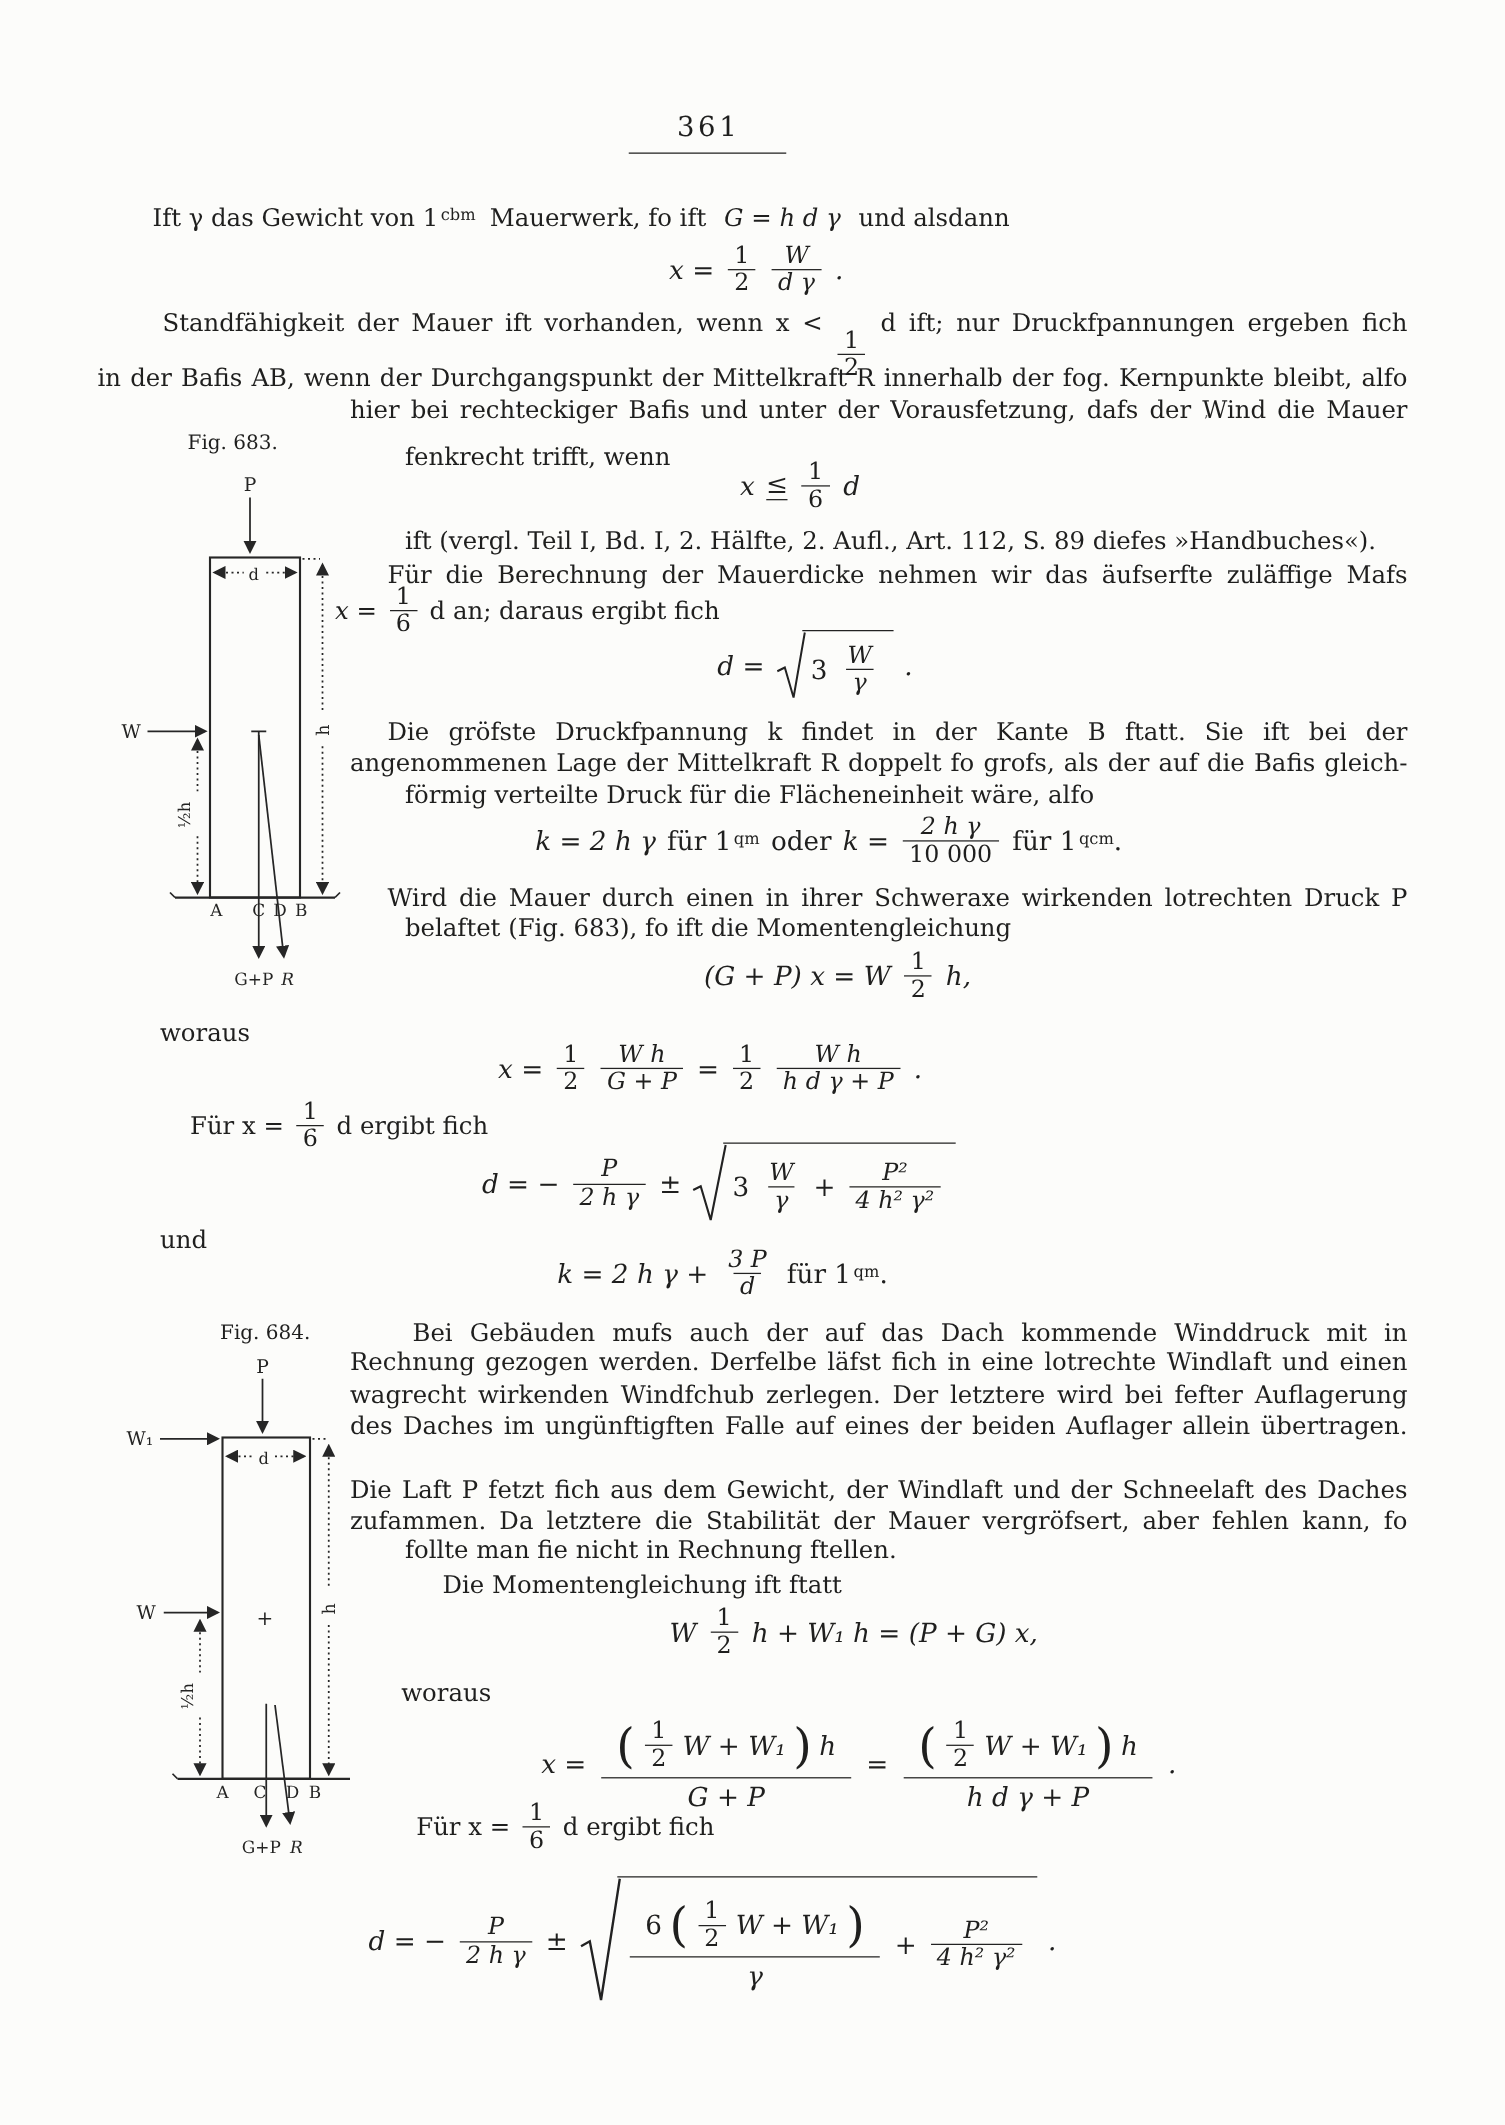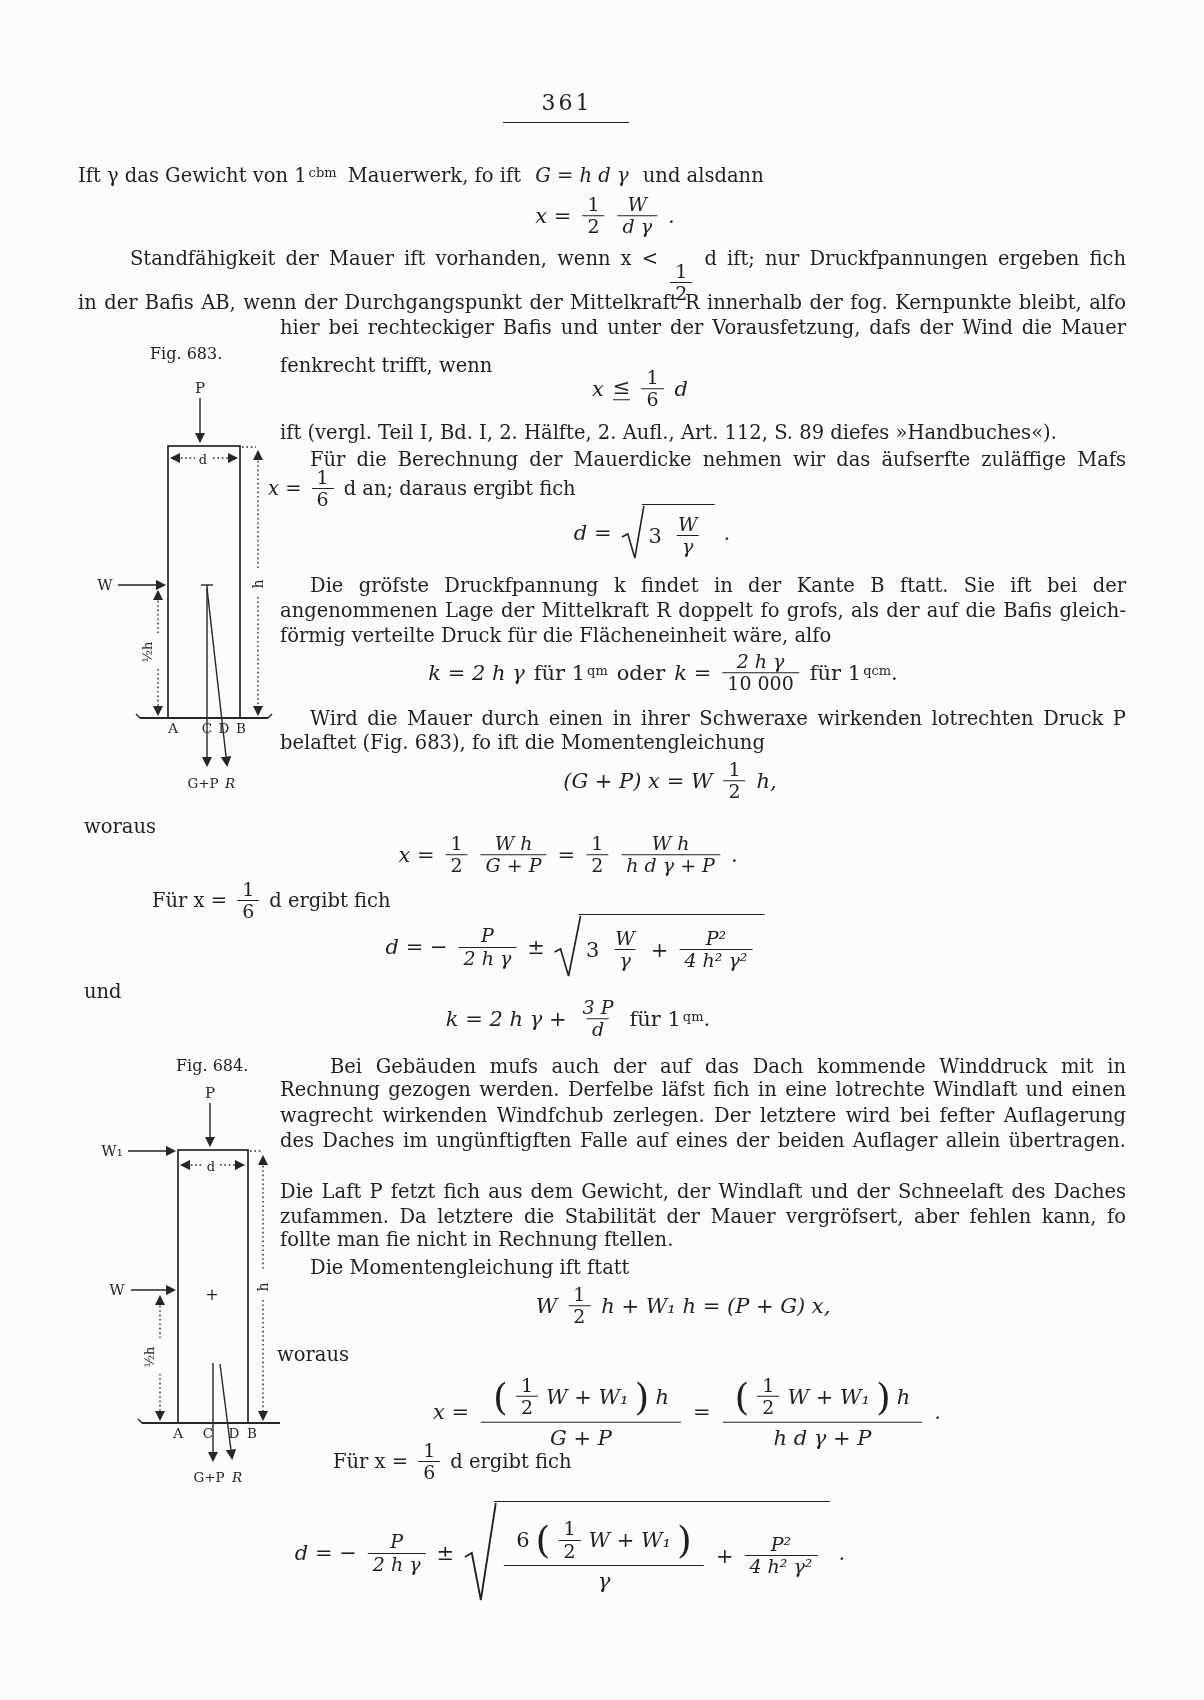--- a/index.html
+++ b/index.html
@@ -1,19 +1,19 @@
 <!DOCTYPE html>
 <html><head>
 <meta charset="utf-8">
 <title>361</title>
 <style>
   html,body{margin:0;padding:0;background:#d8d8d4;}
   .page{position:relative;width:1204px;height:1700px;background:#fcfcfa;overflow:hidden;
         font-family:"DejaVu Serif","Liberation Serif",serif;color:#1f1f1e;}
-  .line{position:absolute;font-size:19.5px;white-space:nowrap;line-height:24px;}
+  .line{position:absolute;font-size:19.5px;white-space:nowrap;line-height:24px;margin-left:44px;}
   .jline{position:absolute;font-size:19.5px;line-height:24px;text-align:justify;text-align-last:justify;}
   .fl{position:absolute;display:flex;align-items:center;gap:8px;font-size:19.5px;white-space:nowrap;}
   .formula{position:absolute;display:flex;align-items:center;gap:9px;font-size:21px;font-style:italic;
            white-space:nowrap;transform:translate(-50%,-50%);}
   .it{font-style:italic;}
   .rm{font-style:normal;}
   .frac{display:inline-flex;flex-direction:column;align-items:center;vertical-align:-13px;line-height:1.12;margin:0 2px;}
   .frac .num,.frac .den{padding:0 5px;font-size:19px;text-align:center;}
   .frac .den{border-top:1.5px solid #222;}
   .supq{font-size:13px;vertical-align:5px;margin-left:2px;font-style:normal;}

